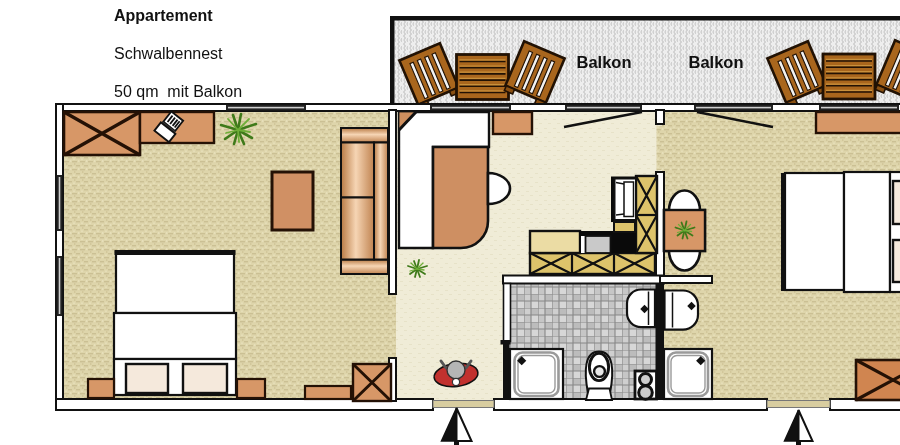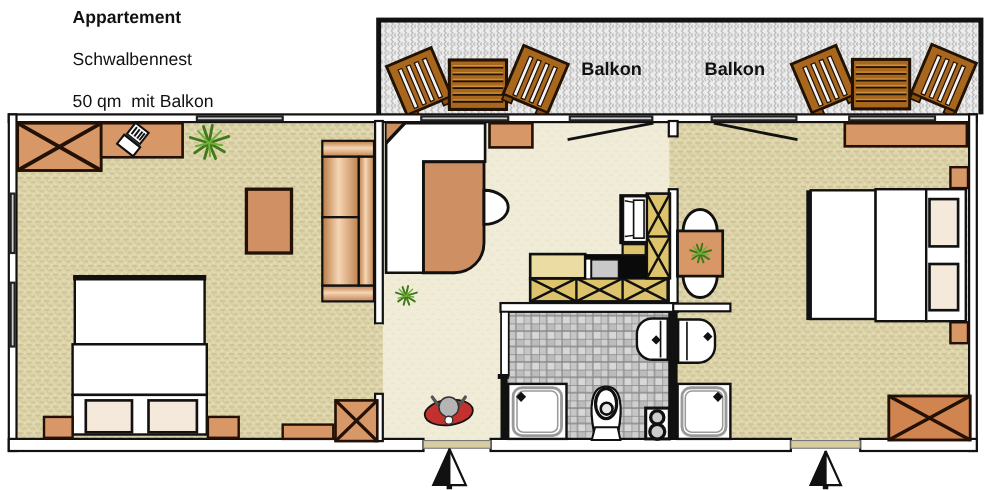--- a/index.html
+++ b/index.html
@@ -1,16 +1,16 @@
 <!DOCTYPE html>
 <html><head>
 <meta charset="utf-8">
 <style>
 html,body{margin:0;padding:0;background:#fff;font-family:"Liberation Sans",sans-serif;}
-#plan{position:relative;width:716px;height:445px;}
+#plan{position:relative;width:716px;height:445px;margin-left:48px;}
 </style>
 </head>
 <body>
 <div id="plan">
 <svg width="900" height="445" viewBox="0 0 900 445">
 <defs>
 <pattern id="tanfloor" width="8" height="8" patternUnits="userSpaceOnUse">
 <rect width="8" height="8" fill="#ded5ab"></rect>
 <rect x="0" y="1" width="5" height="1.4" fill="#cbc094"></rect>
 <rect x="4" y="5" width="5" height="1.4" fill="#cbc094"></rect>

